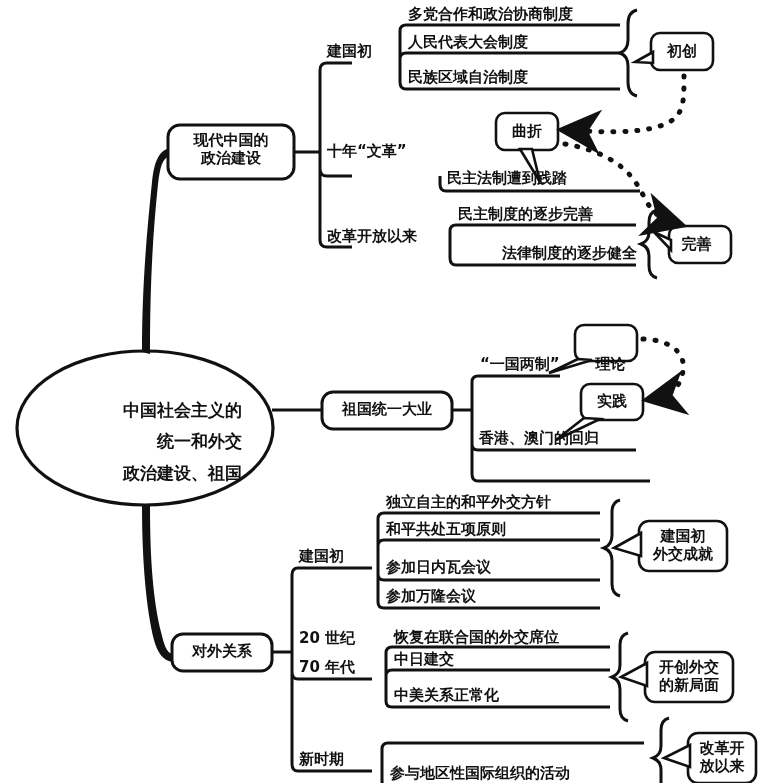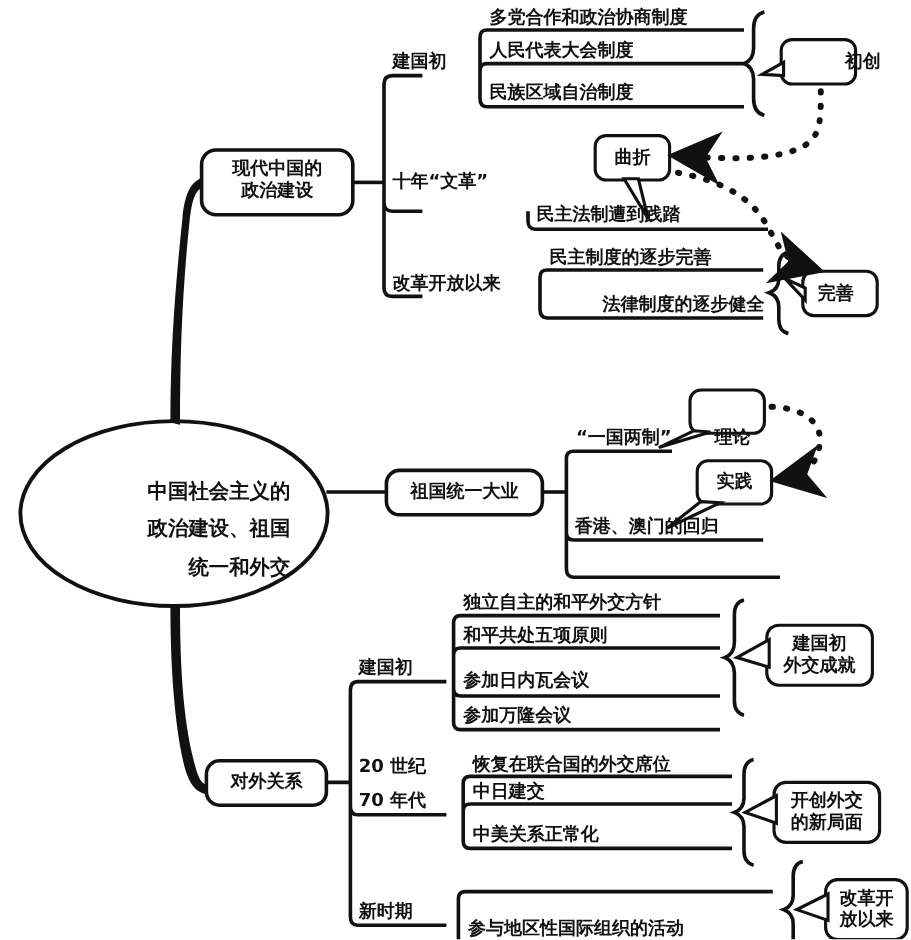--- a/index.html
+++ b/index.html
@@ -105,43 +105,43 @@
 
     <path d="M 382 771 L 382 749 Q 382 743 388 743 L 644 743
              M 382 771 L 382 781 Q 382 787 388 787 L 644 787" fill="none" stroke="#111" stroke-width="3"></path>
     <path d="M 669 718 Q 661 720 661 730 L 661 746 Q 661 755 653 758 Q 661 761 661 770 L 661 786 Q 661 796 669 798" fill="none" stroke="#111" stroke-width="3"></path>
     <rect x="688" y="733" width="68" height="50" rx="10" ry="10" fill="#fff" stroke="#111" stroke-width="2.6"></rect>
     <path d="M 690 745 L 664 758 L 690 767 Z" fill="#fff" stroke="#111" stroke-width="2.6"></path>
   </svg>
 
   <div class="lbl center-lbl" style="left:62px;top:395px;width:180px;">
     <div>中国社会主义的</div>
+    <div>统一和外交</div>
     <div>政治建设、祖国</div>
-    <div>统一和外交</div>
   </div>
 
   <div class="lbl node-lbl" style="left:168px;top:132px;width:126px;">
     <div>现代中国的</div>
     <div>政治建设</div>
   </div>
 
   <div class="lbl stage-lbl" style="left:327px;top:43px;">建国初</div>
   <div class="lbl stage-lbl" style="left:327px;top:143px;">十年“文革”</div>
   <div class="lbl stage-lbl" style="left:327px;top:228px;">改革开放以来</div>
 
   <div class="lbl leaf" style="left:408px;top:6px;">多党合作和政治协商制度</div>
   <div class="lbl leaf" style="left:408px;top:34px;">人民代表大会制度</div>
   <div class="lbl leaf" style="left:408px;top:69px;">民族区域自治制度</div>
 
   <div class="lbl leaf" style="left:447px;top:170px;">民主法制遭到践踏</div>
 
   <div class="lbl leaf" style="left:458px;top:206px;">民主制度的逐步完善</div>
   <div class="lbl leaf" style="left:458px;top:245px;margin-left:44px;">法律制度的逐步健全</div>
 
-  <div class="lbl cap" style="left:651px;top:43px;width:62px;margin-left:37px;">初创</div>
+  <div class="lbl cap" style="left:651px;top:43px;width:62px;">初创</div>
   <div class="lbl cap" style="left:496px;top:123px;width:62px;">曲折</div>
   <div class="lbl cap" style="left:669px;top:236px;width:55px;">完善</div>
 
   <div class="lbl node-lbl" style="left:322px;top:401px;width:130px;">祖国统一大业</div>
   <div class="lbl quote" style="left:480px;top:356px;">“一国两制”</div>
   <div class="lbl leaf" style="left:479px;top:430px;">香港、澳门的回归</div>
   <div class="lbl cap" style="left:575px;top:334px;width:71px;margin-top:22px;">理论</div>
   <div class="lbl cap" style="left:581px;top:393px;width:62px;">实践</div>
 
   <div class="lbl node-lbl" style="left:172px;top:643px;width:100px;">对外关系</div>

